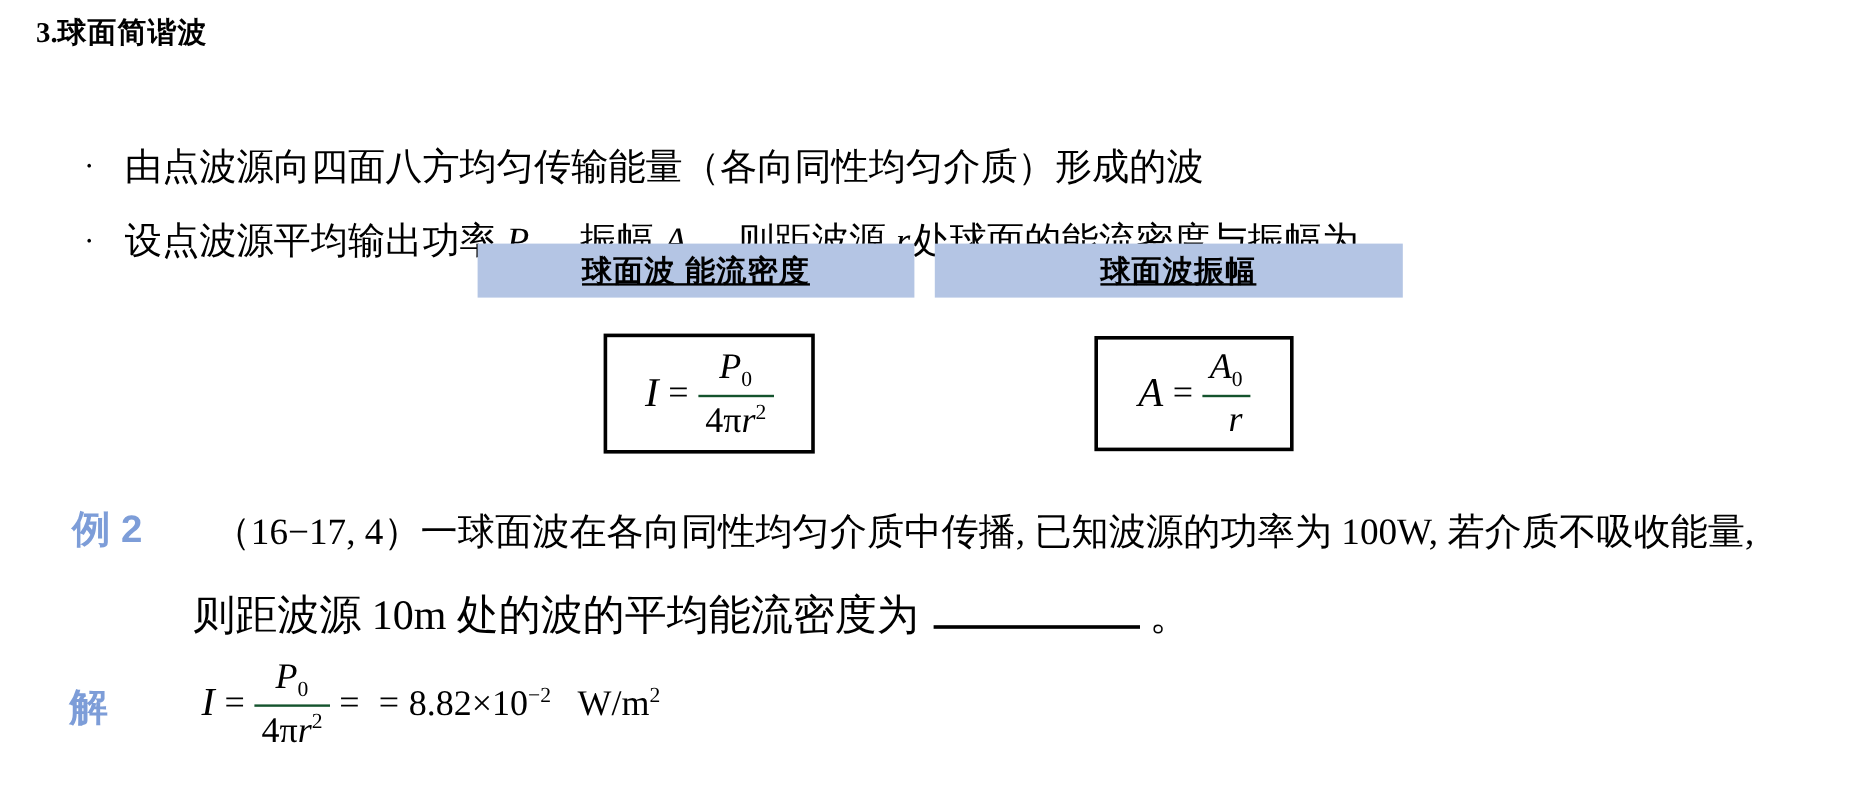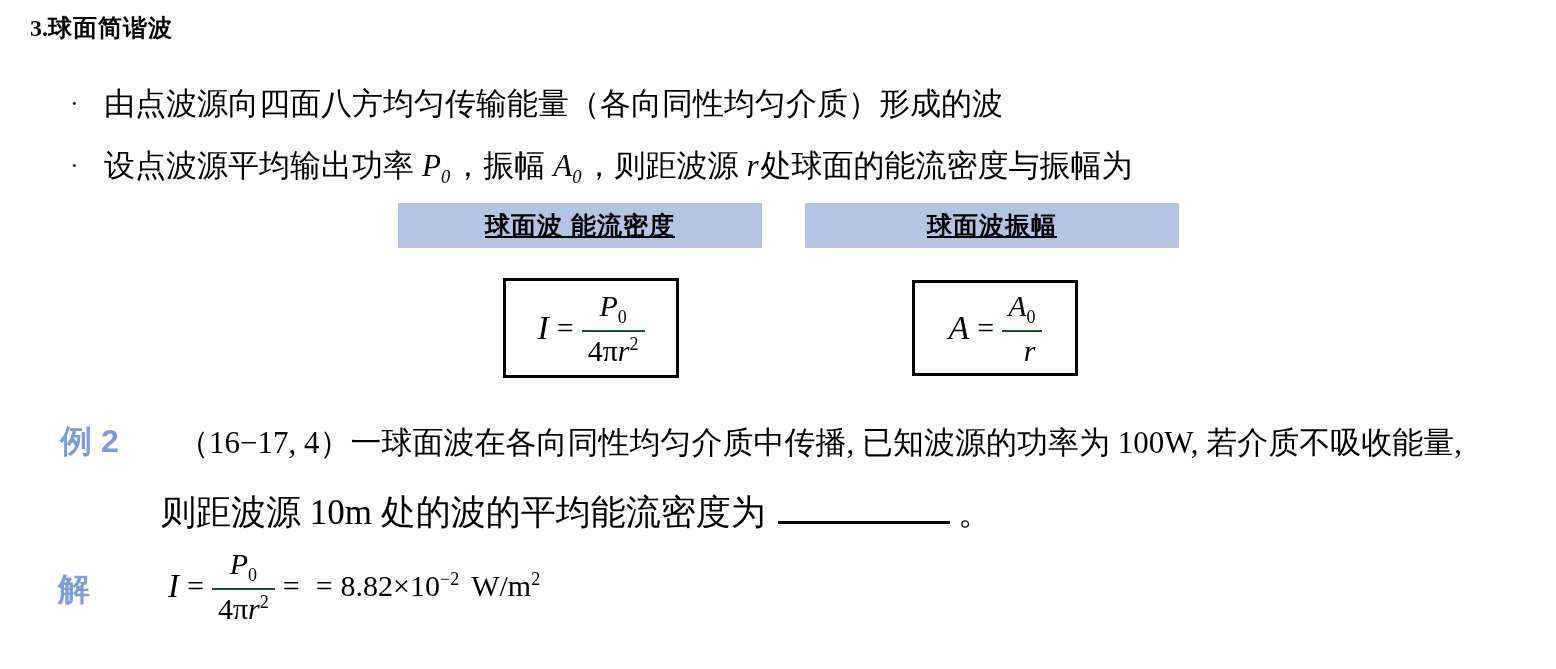--- a/index.html
+++ b/index.html
@@ -5,38 +5,38 @@
   html,body{margin:0;padding:0;background:#ffffff;}
   .page{
     position:relative;width:1556px;height:669px;background:#ffffff;overflow:hidden;
     font-family:"Liberation Serif","DejaVu Serif",serif;color:#000;
   }
   
   .title{position:absolute;left:30px;top:8px;font-size:24px;line-height:40px;white-space:nowrap;}
   .title-num{font-family:"Liberation Serif","DejaVu Serif",serif;font-weight:bold;}
   .title-text{font-family:"Liberation Sans","DejaVu Sans",sans-serif;font-weight:bold;letter-spacing:1px;}
   
-  .bullet{position:absolute;left:70px;font-size:31px;line-height:44px;white-space:nowrap;}
+  .bullet{position:absolute;left:70px;font-size:31px;line-height:44px;white-space:nowrap;margin-top:35px;}
   .bullet .marker{display:inline-block;width:34px;text-align:left;font-size:26px;vertical-align:2px;}
   .b1{top:82px;}
   .b2{top:144px;}
   .mvar{font-style:italic;font-family:"Liberation Serif","DejaVu Serif",serif;}
   .mup{font-style:normal;}
   sub{font-size:0.6em;}
   sup{font-size:0.6em;}
   .bullet .mvar{margin:0 2px 0 8px;}
   
   .hdr{
     position:absolute;top:203px;height:45px;background:#b4c5e4;
     display:flex;align-items:center;justify-content:center;
     font-family:"Liberation Sans","DejaVu Sans",sans-serif;font-weight:bold;
     font-size:25px;letter-spacing:1px;color:#000;text-decoration:underline;
   }
   .hdr1{left:398px;width:364px;}
-  .hdr2{left:805px;width:374px;}
+  .hdr2{left:779px;width:374px;padding-left:16px;}
   
   .fbox{
     position:absolute;border:3px solid #000;background:#fff;
     display:flex;align-items:center;justify-content:center;font-size:30px;
   }
   .fbox1{left:503px;top:278px;width:170px;height:94px;}
   .fbox2{left:912px;top:280px;width:160px;height:90px;}
   .fbox .lhs{font-size:34px;}
   .meq{margin:0 8px;font-size:30px;}
   .frac{display:inline-block;vertical-align:middle;text-align:center;}
@@ -115,16 +115,16 @@
   <div class="sol-label">解</div>
   <div class="sol-formula">
     <span class="mvar lhs">I</span>
     <span class="meq">=</span>
     <span class="frac">
       <span class="num"><span class="mvar">P</span><sub>0</sub></span>
       <span class="den"><span class="mup">4π</span><span class="mvar">r</span><sup>2</sup></span>
     </span>
     <span class="meq">=</span>
     <span class="meq">=</span>
-    <span><span class="mup">8.82×10</span><sup>−2</sup><span class="mup" style="margin-left:12px;">W/m</span><sup>2</sup></span>
+    <span><span class="mup">8.82×10</span><sup>−2</sup><span class="mup" style="margin-left:22px;">W/m</span><sup>2</sup></span>
   </div>
 
 </div>
 
 </body></html>

